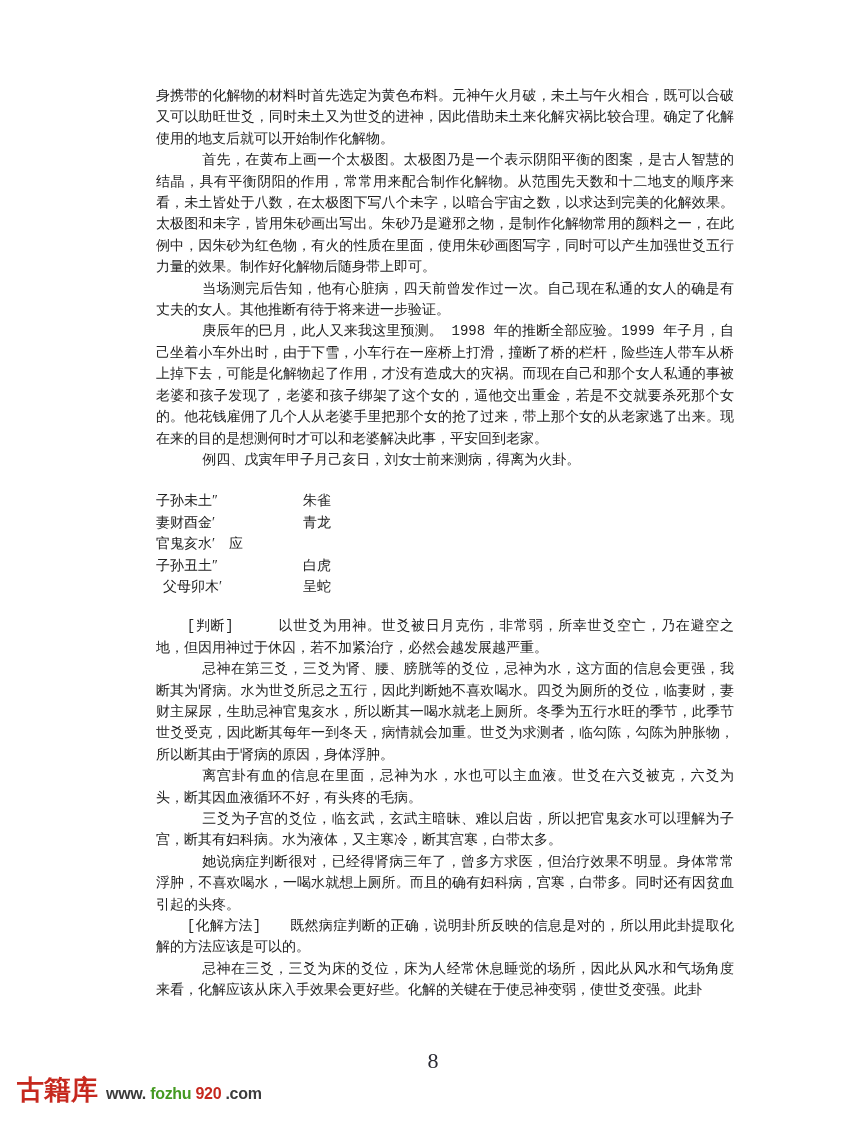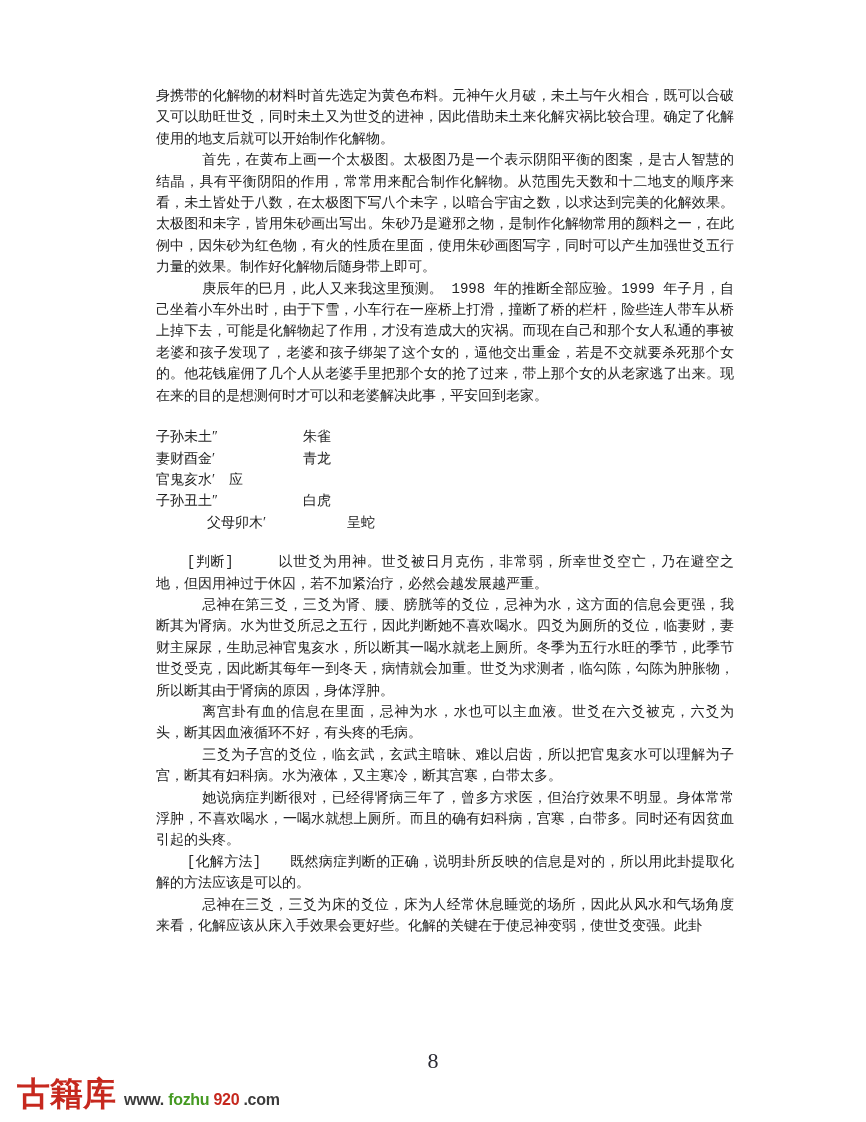--- a/index.html
+++ b/index.html
@@ -28,39 +28,39 @@
   .ind2 { text-indent: 2.2em; }
   .gua {
     margin: 19px 0 19px 0;
   }
   .gua-row {
     display: flex;
     line-height: 21.4px;
   }
   .gua-name { width: 147px; flex: 0 0 147px; }
   .gua-spirit { flex: 1; }
-  .row-shift .gua-name { padding-left: 7px; box-sizing: border-box; margin-left: 44px; }
+  .row-shift .gua-name { padding-left: 7px; box-sizing: border-box; }
   .page-number {
     position: absolute;
     left: 0; top: 1048px;
     width: 866px;
     text-align: center;
     font-size: 22px;
     color: #2a2a33;
     font-family: "Liberation Serif", "DejaVu Serif", serif;
   }
   .watermark {
     position: absolute;
     left: 17px; top: 1072px;
     display: flex;
     align-items: baseline;
     white-space: nowrap;
   }
   .wm-cjk {
-    font-size: 33px;
+    font-size: 27px;
     font-weight: bold;
     color: #c6281e;
     font-family: "Liberation Sans", "DejaVu Sans", sans-serif;
     margin-right: 8px;
   }
   .wm-latin {
     font-size: 16px;
     font-weight: bold;
     letter-spacing: -0.3px;
     font-family: "Liberation Sans", "DejaVu Sans", sans-serif;
@@ -70,21 +70,23 @@
   .wm-red   { color: #c6281e; }
 </style>
 </head>
 <body>
 
 <div class="page">
 
   <div class="text-block">
     <p class="para">身携带的化解物的材料时首先选定为黄色布料。元神午火月破，未土与午火相合，既可以合破又可以助旺世爻，同时未土又为世爻的进神，因此借助未土来化解灾祸比较合理。确定了化解使用的地支后就可以开始制作化解物。</p>
     <p class="para ind">首先，在黄布上画一个太极图。太极图乃是一个表示阴阳平衡的图案，是古人智慧的结晶，具有平衡阴阳的作用，常常用来配合制作化解物。从范围先天数和十二地支的顺序来看，未土皆处于八数，在太极图下写八个未字，以暗合宇宙之数，以求达到完美的化解效果。太极图和未字，皆用朱砂画出写出。朱砂乃是避邪之物，是制作化解物常用的颜料之一，在此例中，因朱砂为红色物，有火的性质在里面，使用朱砂画图写字，同时可以产生加强世爻五行力量的效果。制作好化解物后随身带上即可。</p>
+    <p class="para ind">当场测完后告知，他有心脏病，四天前曾发作过一次。自己现在私通的女人的确是有丈夫的女人。其他推断有待于将来进一步验证。</p>
     <p class="para ind">庚辰年的巳月，此人又来我这里预测。 1998 年的推断全部应验。1999 年子月，自己坐着小车外出时，由于下雪，小车行在一座桥上打滑，撞断了桥的栏杆，险些连人带车从桥上掉下去，可能是化解物起了作用，才没有造成大的灾祸。而现在自己和那个女人私通的事被老婆和孩子发现了，老婆和孩子绑架了这个女的，逼他交出重金，若是不交就要杀死那个女的。他花钱雇佣了几个人从老婆手里把那个女的抢了过来，带上那个女的从老家逃了出来。现在来的目的是想测何时才可以和老婆解决此事，平安回到老家。</p>
+    <p class="para ind">例四、戊寅年甲子月己亥日，刘女士前来测病，得离为火卦。</p>
 
     <div class="gua">
       <div class="gua-row">
         <span class="gua-name">子孙未土″</span>
         <span class="gua-spirit">朱雀</span>
       </div>
       <div class="gua-row">
         <span class="gua-name">妻财酉金′</span>
         <span class="gua-spirit">青龙</span>
       </div>

